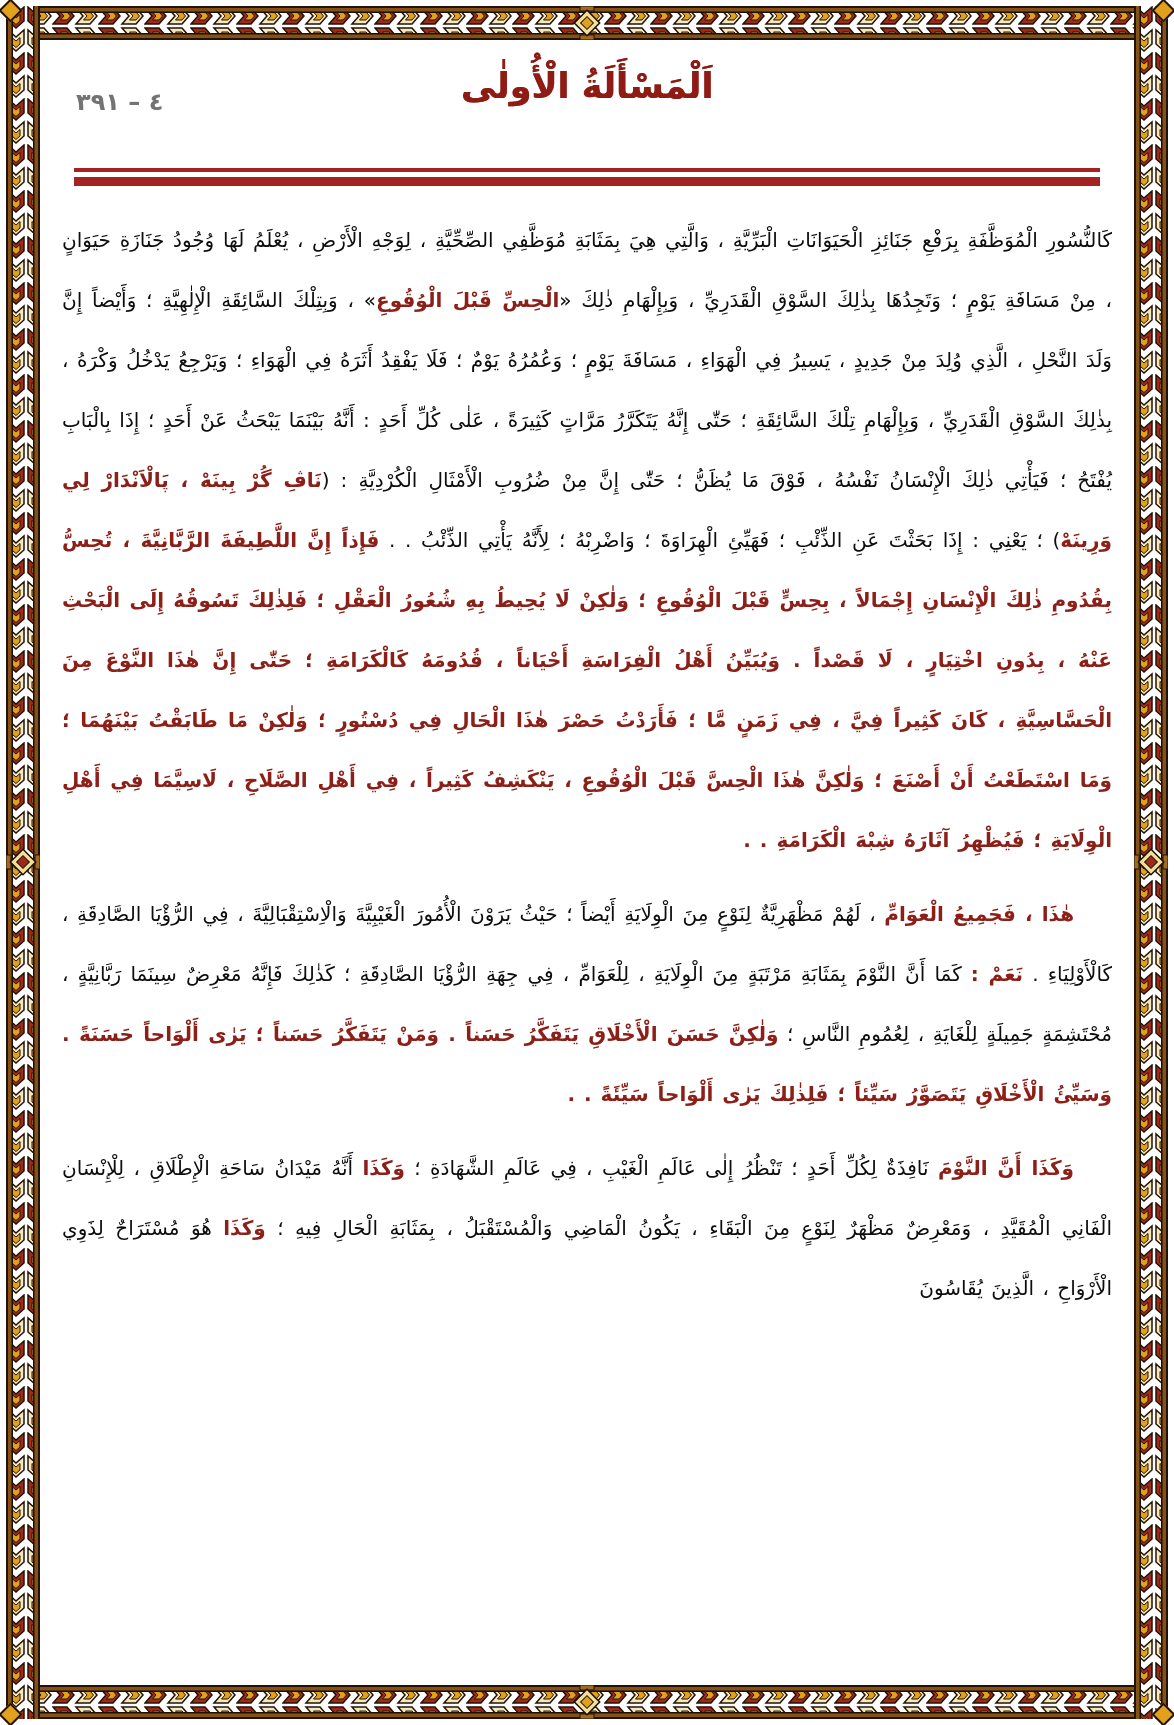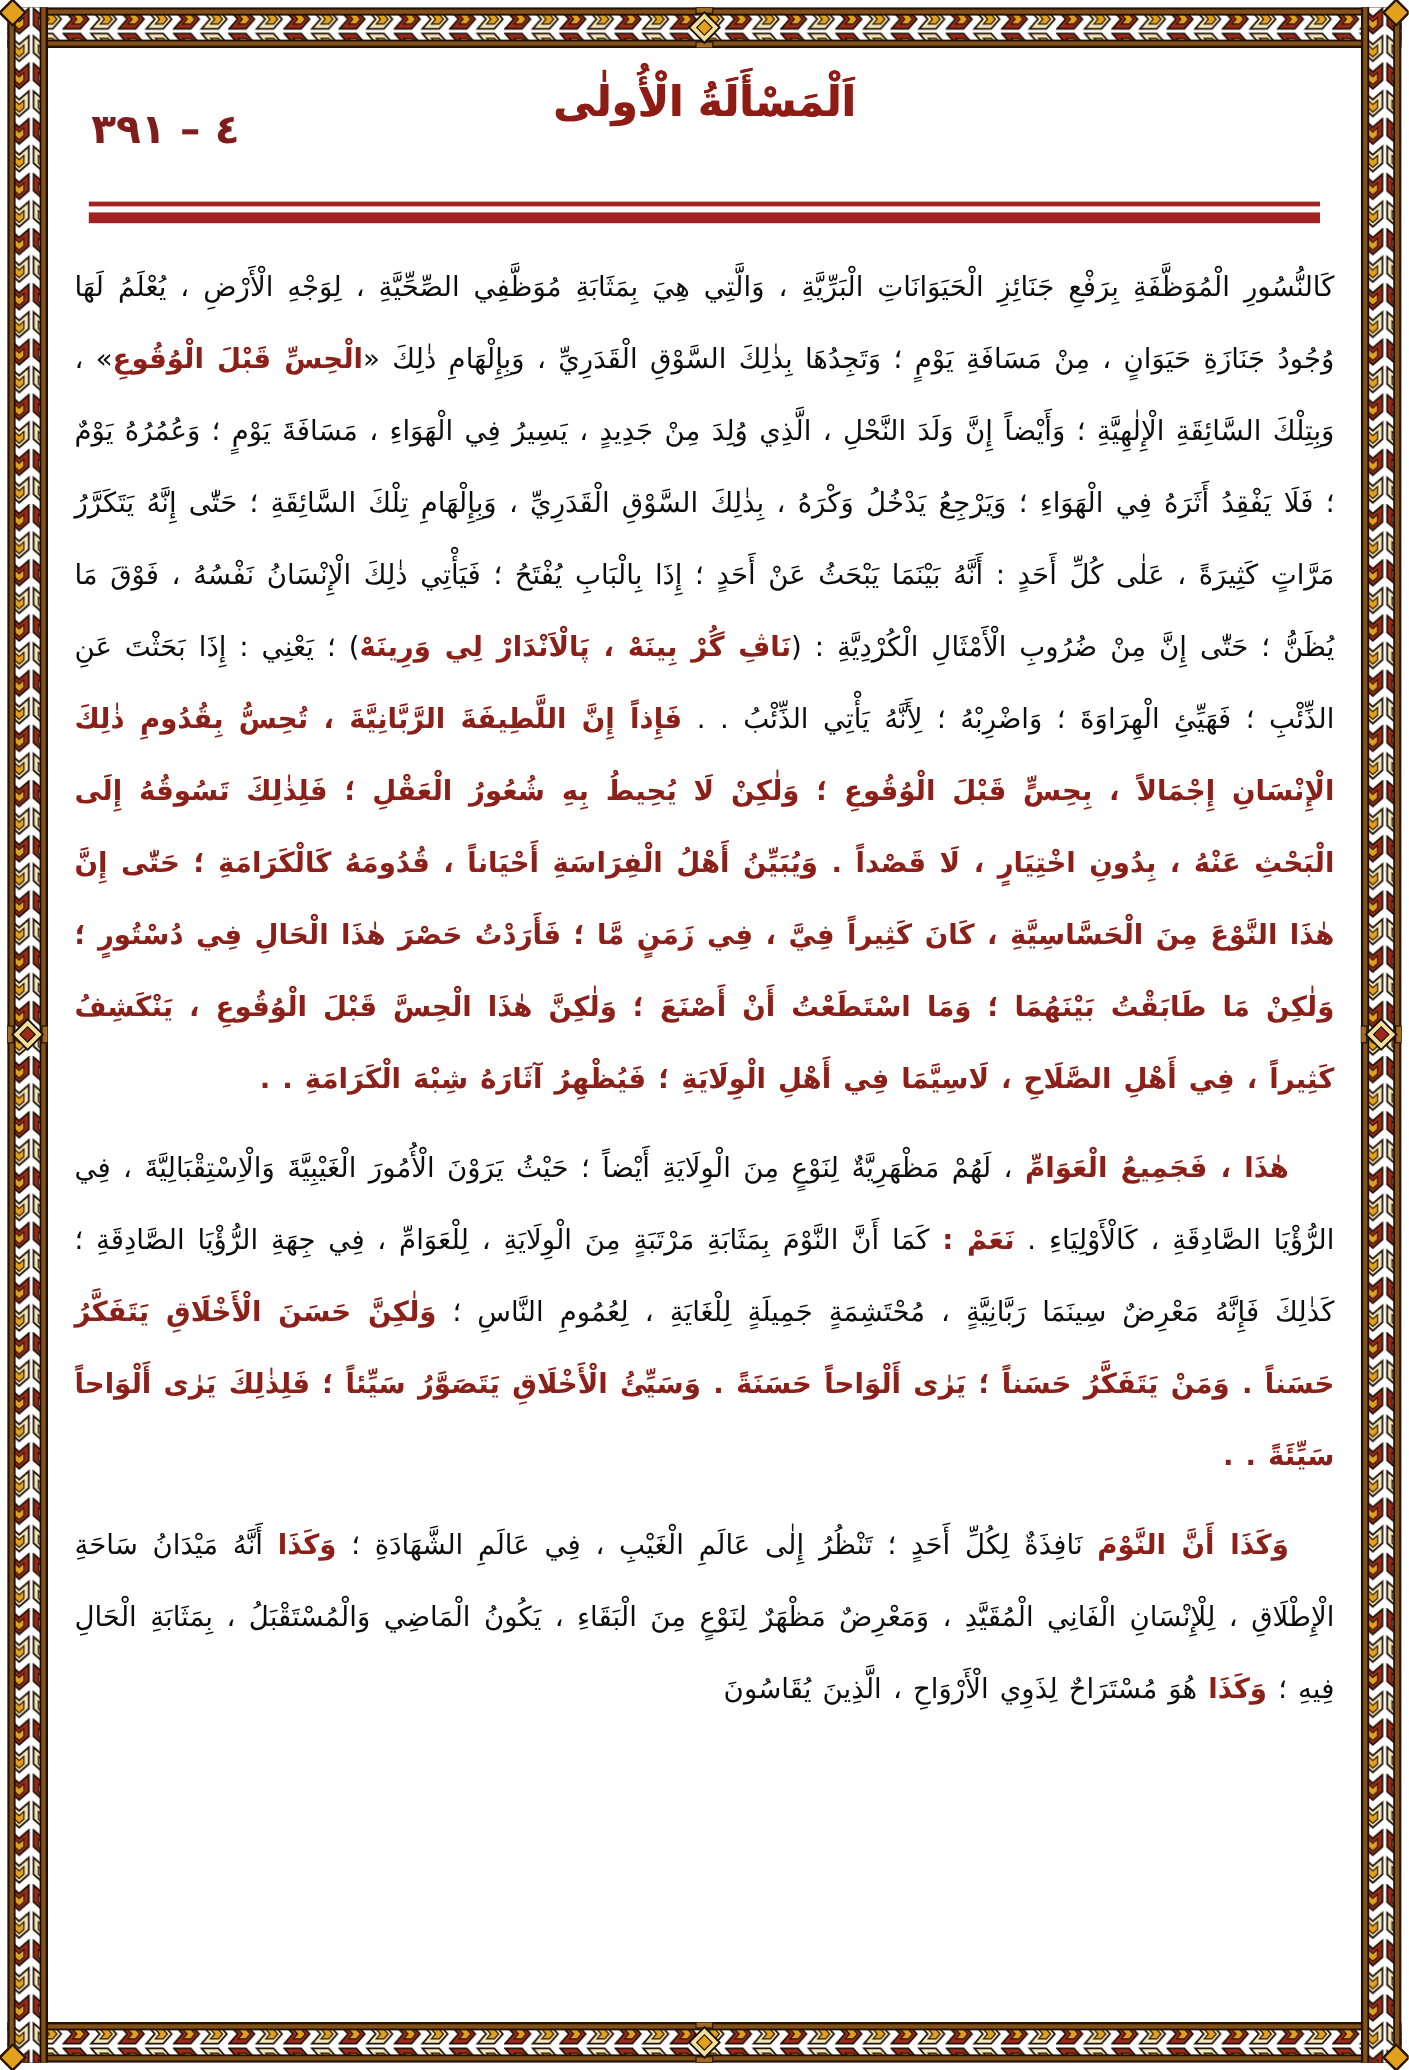--- a/index.html
+++ b/index.html
@@ -27,37 +27,37 @@
   .spike-br{bottom:2px;right:2px;}
   
   .content{
     position:absolute;top:40px;left:40px;right:40px;bottom:40px;
     padding:0 22px;
     overflow:hidden;
   }
   .header{position:relative;height:96px;margin-top:26px;}
   .page-number{
     position:absolute;left:14px;top:22px;
-    font-size:34px;font-weight:bold;color:#7f1d1d;
+    font-size:24px;font-weight:bold;color:#737373;
     letter-spacing:2px;
   }
   .page-title{
     margin:0;text-align:center;
     font-size:35px;font-weight:bold;color:#8e1c14;
     text-shadow:0.6px 0 0 #8e1c14;
   }
   .double-rule{margin:6px 12px 0 12px;}
   .double-rule .thin{height:4px;background:#a32323;}
   .double-rule .thick{height:9px;background:#a32323;margin-top:5px;}
   
   .body-text{
     direction:rtl;
     margin-top:24px;
     color:#0d0d0d;
-    font-size:23px;
+    font-size:20px;
     line-height:60px;
     text-align:justify;
     word-spacing:2px;
   }
   .body-text p{margin:0 0 14px 0;}
   .body-text p.indented{text-indent:38px;}
   .seg-red{color:#8c2018;font-weight:bold;}
   .seg-black{color:#0d0d0d;}
   .ltr{direction:ltr;unicode-bidi:bidi-override;}
 </style>

